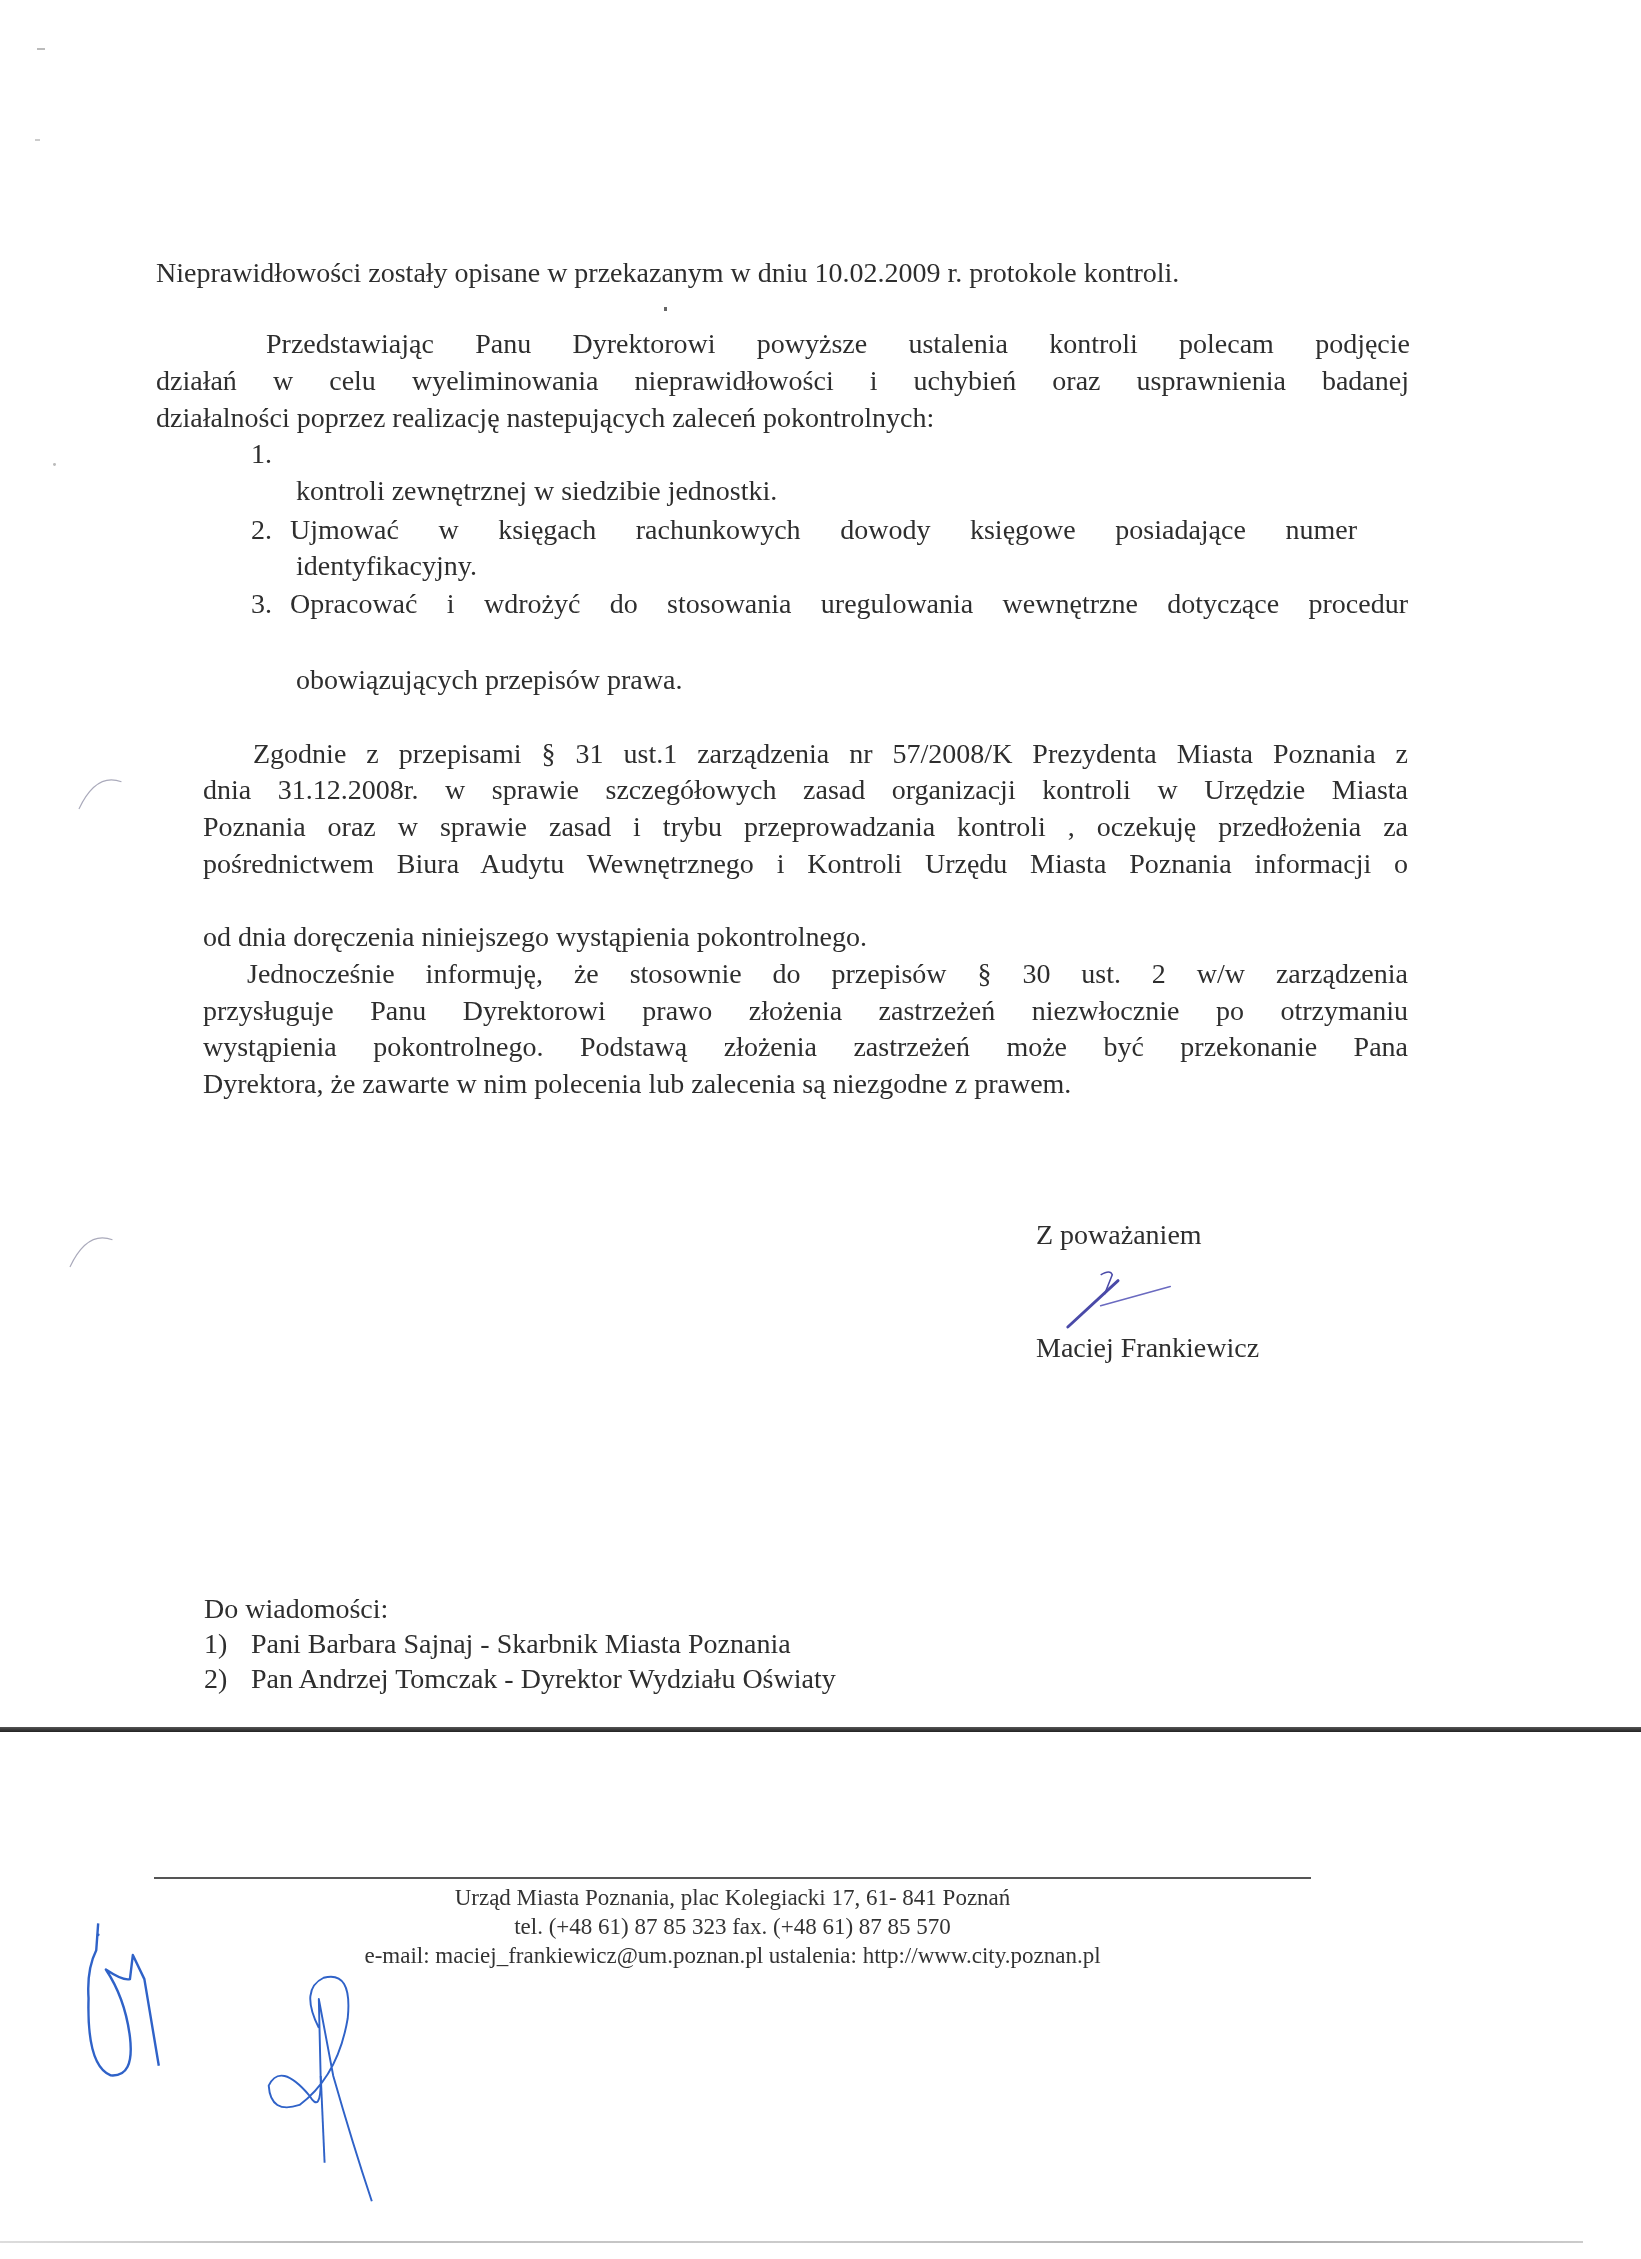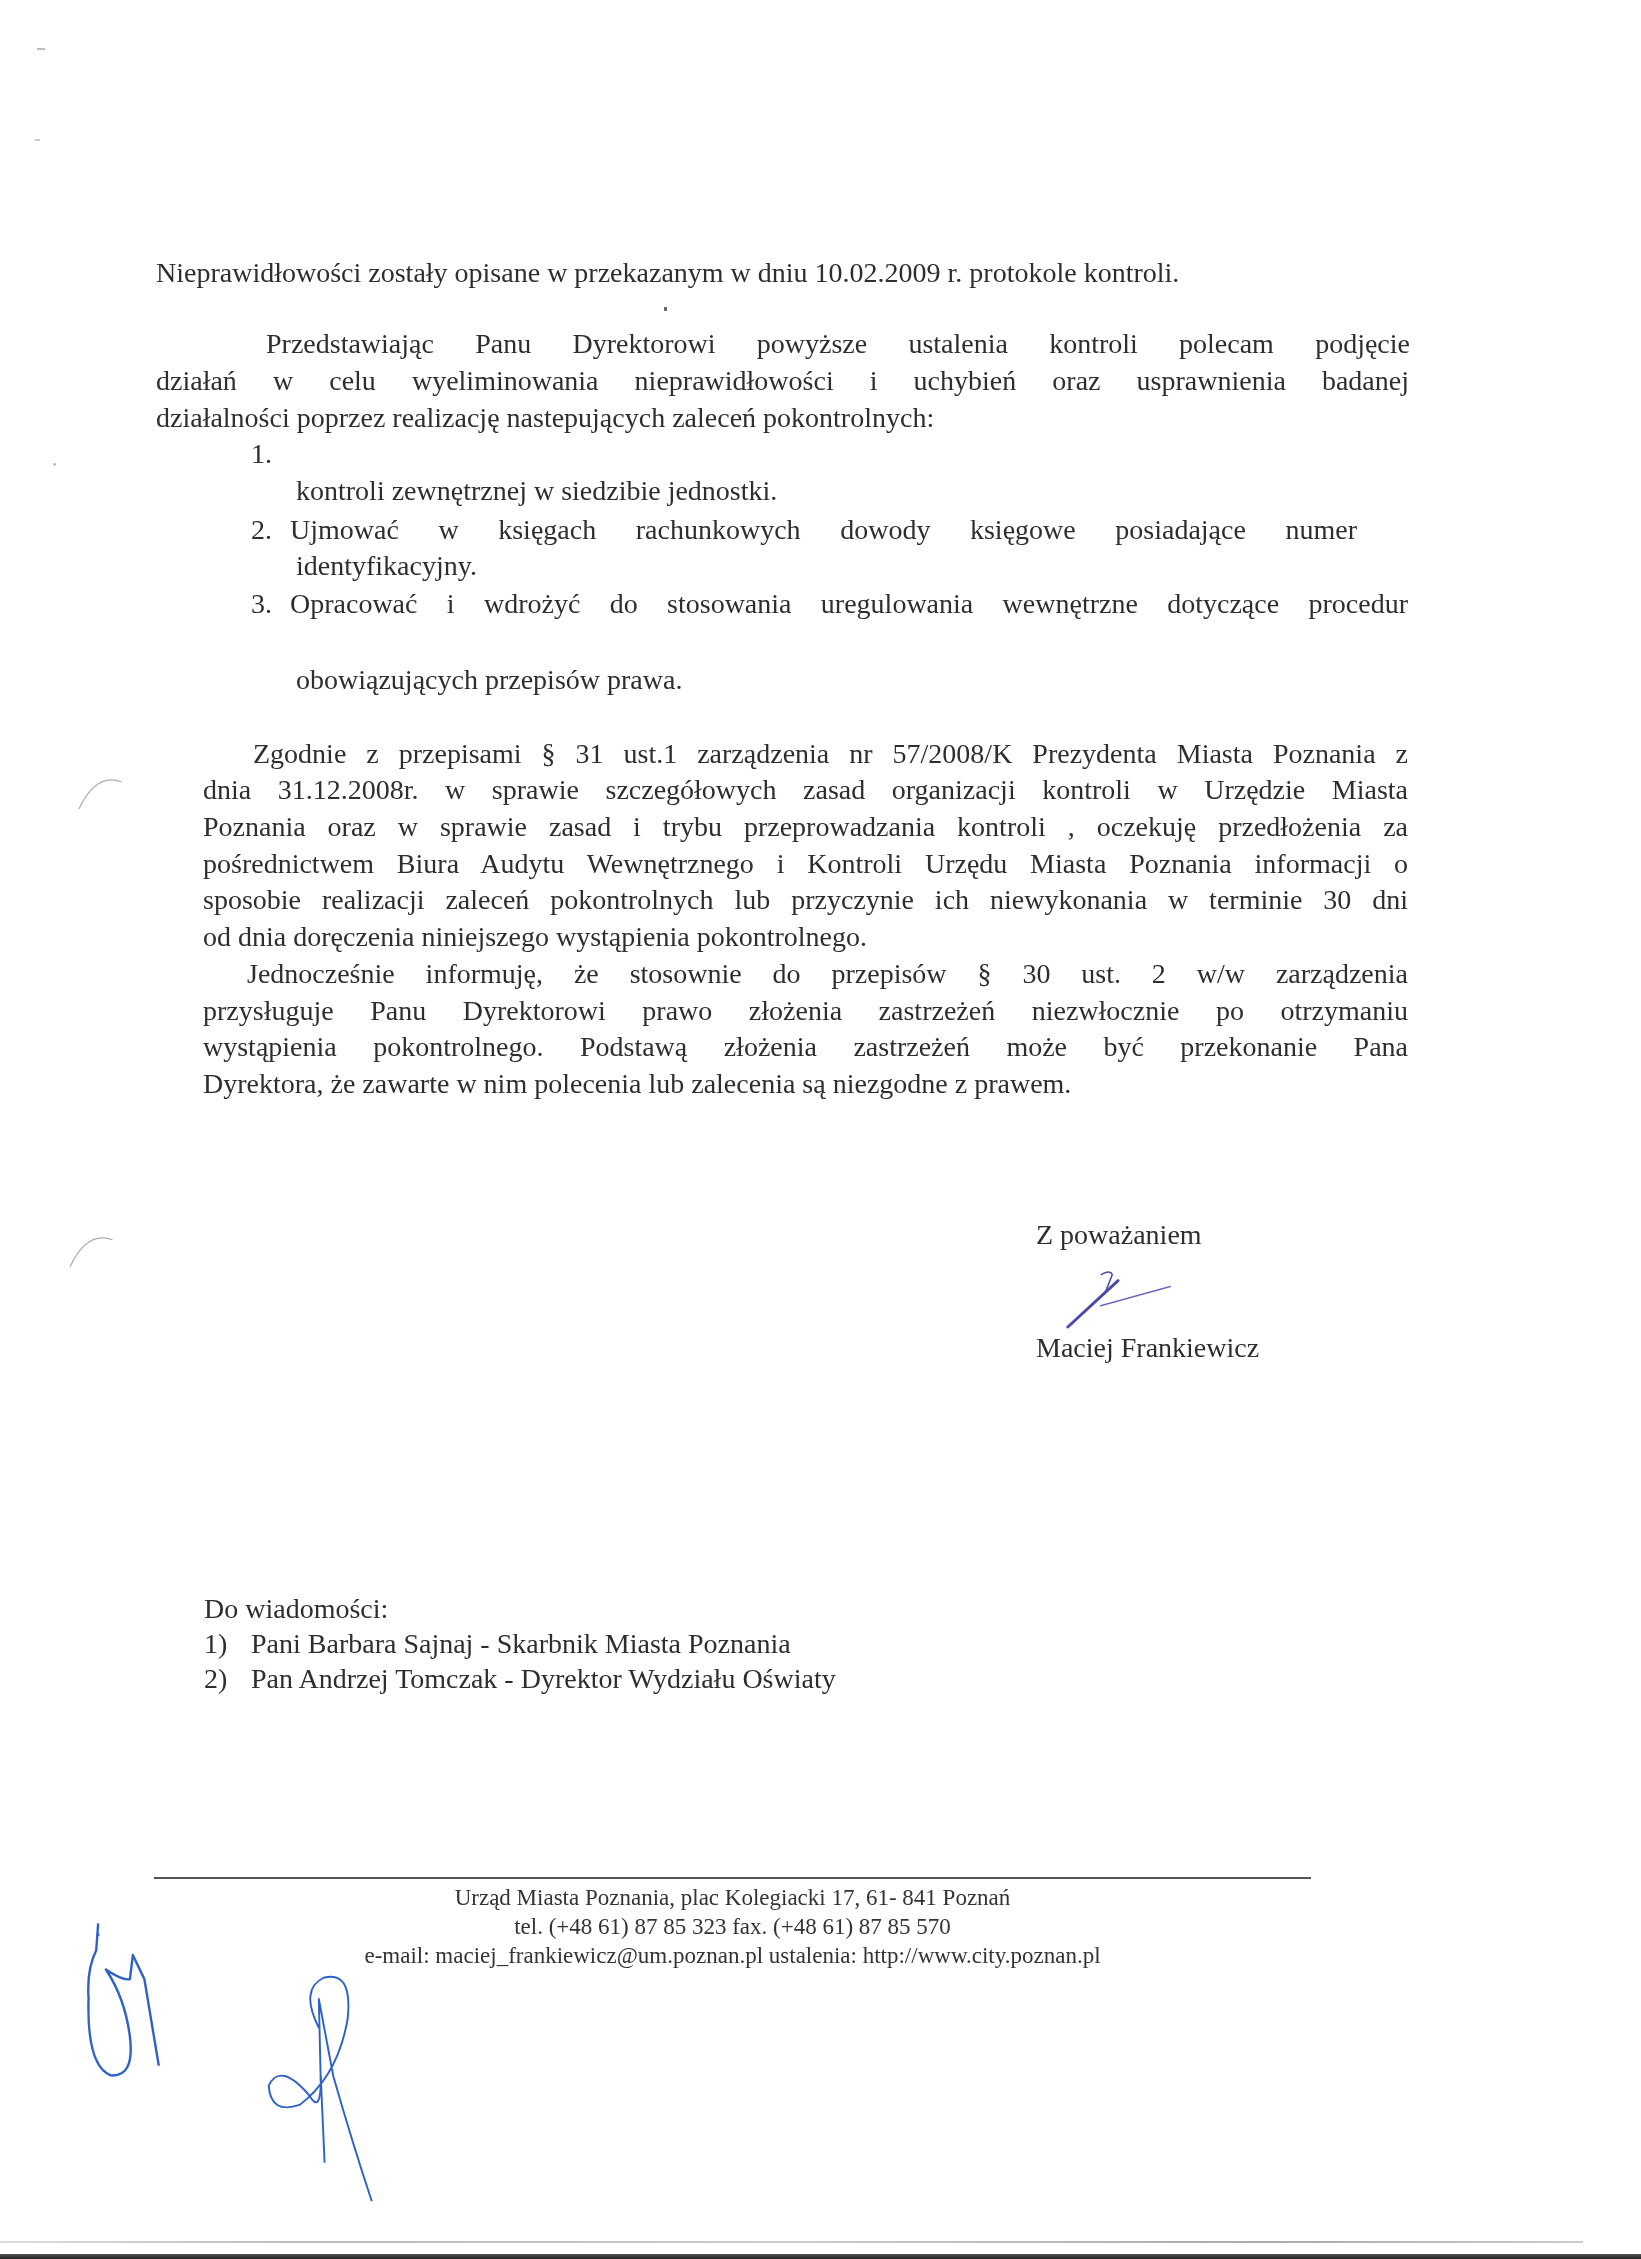--- a/index.html
+++ b/index.html
@@ -2,21 +2,21 @@
 <html><head>
 <meta charset="utf-8">
 <style>
   html, body { margin: 0; padding: 0; }
   body {
     width: 1641px; height: 2259px; position: relative; overflow: hidden;
     background: #ffffff;
     font-family: "Liberation Serif", "DejaVu Serif", serif;
     color: #2e2e2e;
   }
-  .page { position: absolute; left: 0; top: 0; width: 1641px; height: 2259px; }
+  .page { position: absolute; left: 0; top: 0; width: 1641px; height: 1732px; }
   .line {
     position: absolute; font-size: 28px; line-height: 35px; white-space: nowrap;
     letter-spacing: 0px;
   }
   .just {
     text-align: justify; text-align-last: justify; white-space: normal;
   }
   .scan-mark { position: absolute; }
   .bottom-strip {
     position: absolute; left: 0; right: 0; bottom: 0; height: 4.8px;
@@ -66,21 +66,20 @@
   <div class="line" style="left:296px;top:548px;">identyfikacyjny.</div>
 
   <div class="line" style="left:251px;top:586px;">3.</div>
   <div class="line just" style="left:290px;top:586px;width:1118px;">Opracować i wdrożyć do stosowania uregulowania wewnętrzne dotyczące procedur</div>
   <div class="line" style="left:296px;top:662px;">obowiązujących przepisów prawa.</div>
 
   <div class="line just" style="left:253px;top:736px;width:1155px;">Zgodnie z przepisami § 31 ust.1 zarządzenia nr 57/2008/K  Prezydenta Miasta Poznania z</div>
   <div class="line just" style="left:203px;top:772px;width:1205px;">dnia 31.12.2008r. w sprawie szczegółowych zasad organizacji kontroli w Urzędzie Miasta</div>
   <div class="line just" style="left:203px;top:809px;width:1205px;">Poznania oraz w sprawie zasad  i  trybu przeprowadzania kontroli , oczekuję przedłożenia za</div>
   <div class="line just" style="left:203px;top:846px;width:1205px;">pośrednictwem Biura Audytu Wewnętrznego i Kontroli Urzędu Miasta Poznania informacji o</div>
-  <div class="line just" style="left:203px;top:882px;width:1205px;">sposobie realizacji zaleceń pokontrolnych lub przyczynie ich niewykonania w terminie 30 dni</div>
   <div class="line" style="left:203px;top:919px;">od dnia doręczenia niniejszego wystąpienia pokontrolnego.</div>
 
   <div class="line just" style="left:247px;top:956px;width:1161px;">Jednocześnie informuję, że stosownie do przepisów § 30 ust. 2 w/w zarządzenia</div>
   <div class="line just" style="left:203px;top:993px;width:1205px;">przysługuje Panu Dyrektorowi prawo złożenia zastrzeżeń niezwłocznie po otrzymaniu</div>
   <div class="line just" style="left:203px;top:1029px;width:1205px;">wystąpienia pokontrolnego. Podstawą złożenia zastrzeżeń  może być przekonanie Pana</div>
   <div class="line" style="left:203px;top:1066px;">Dyrektora, że zawarte w nim polecenia lub zalecenia są niezgodne z prawem.</div>
 
   <div class="line" style="left:1036px;top:1217px;">Z poważaniem</div>
   <svg style="left:1062px;top:1265px;" width="116" height="68" viewBox="0 0 120 70">
     <path d="M6 64 L58 16" fill="none" stroke="#4a4aa8" stroke-width="3" stroke-linecap="round"></path>

